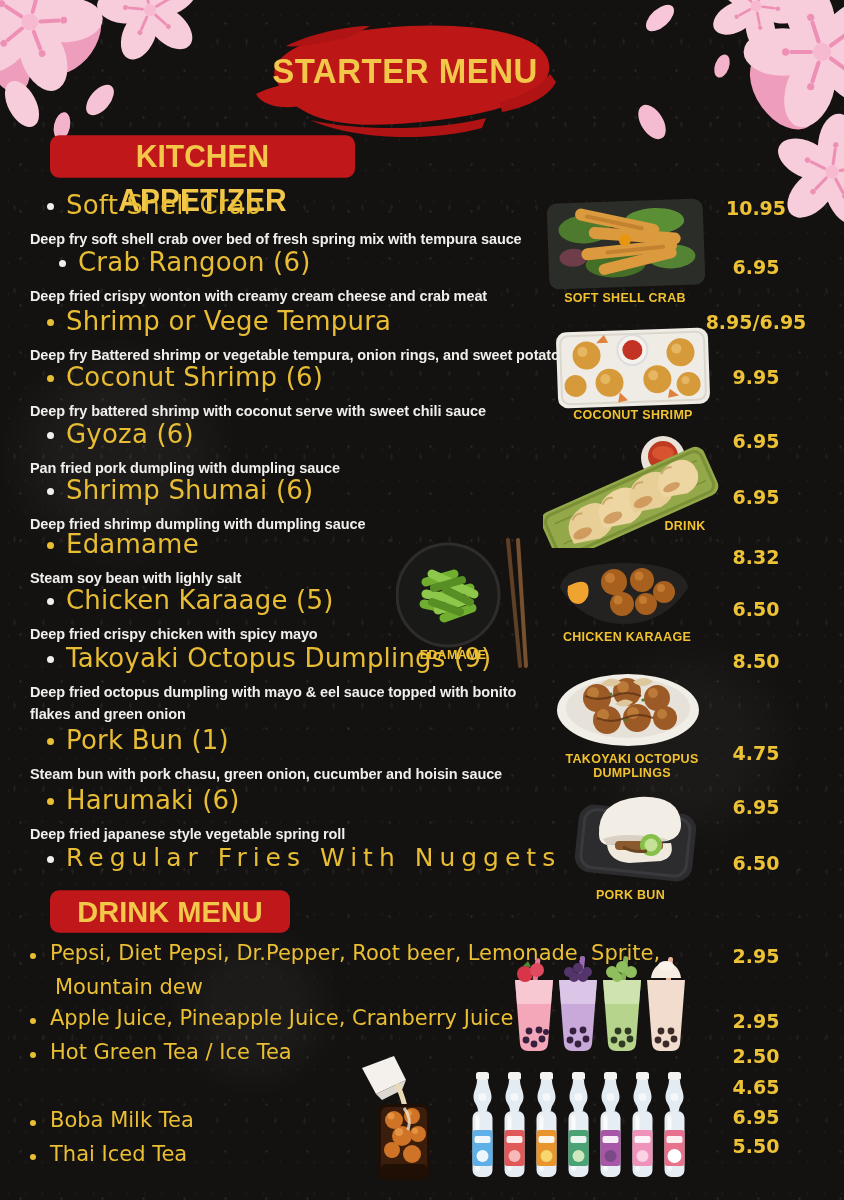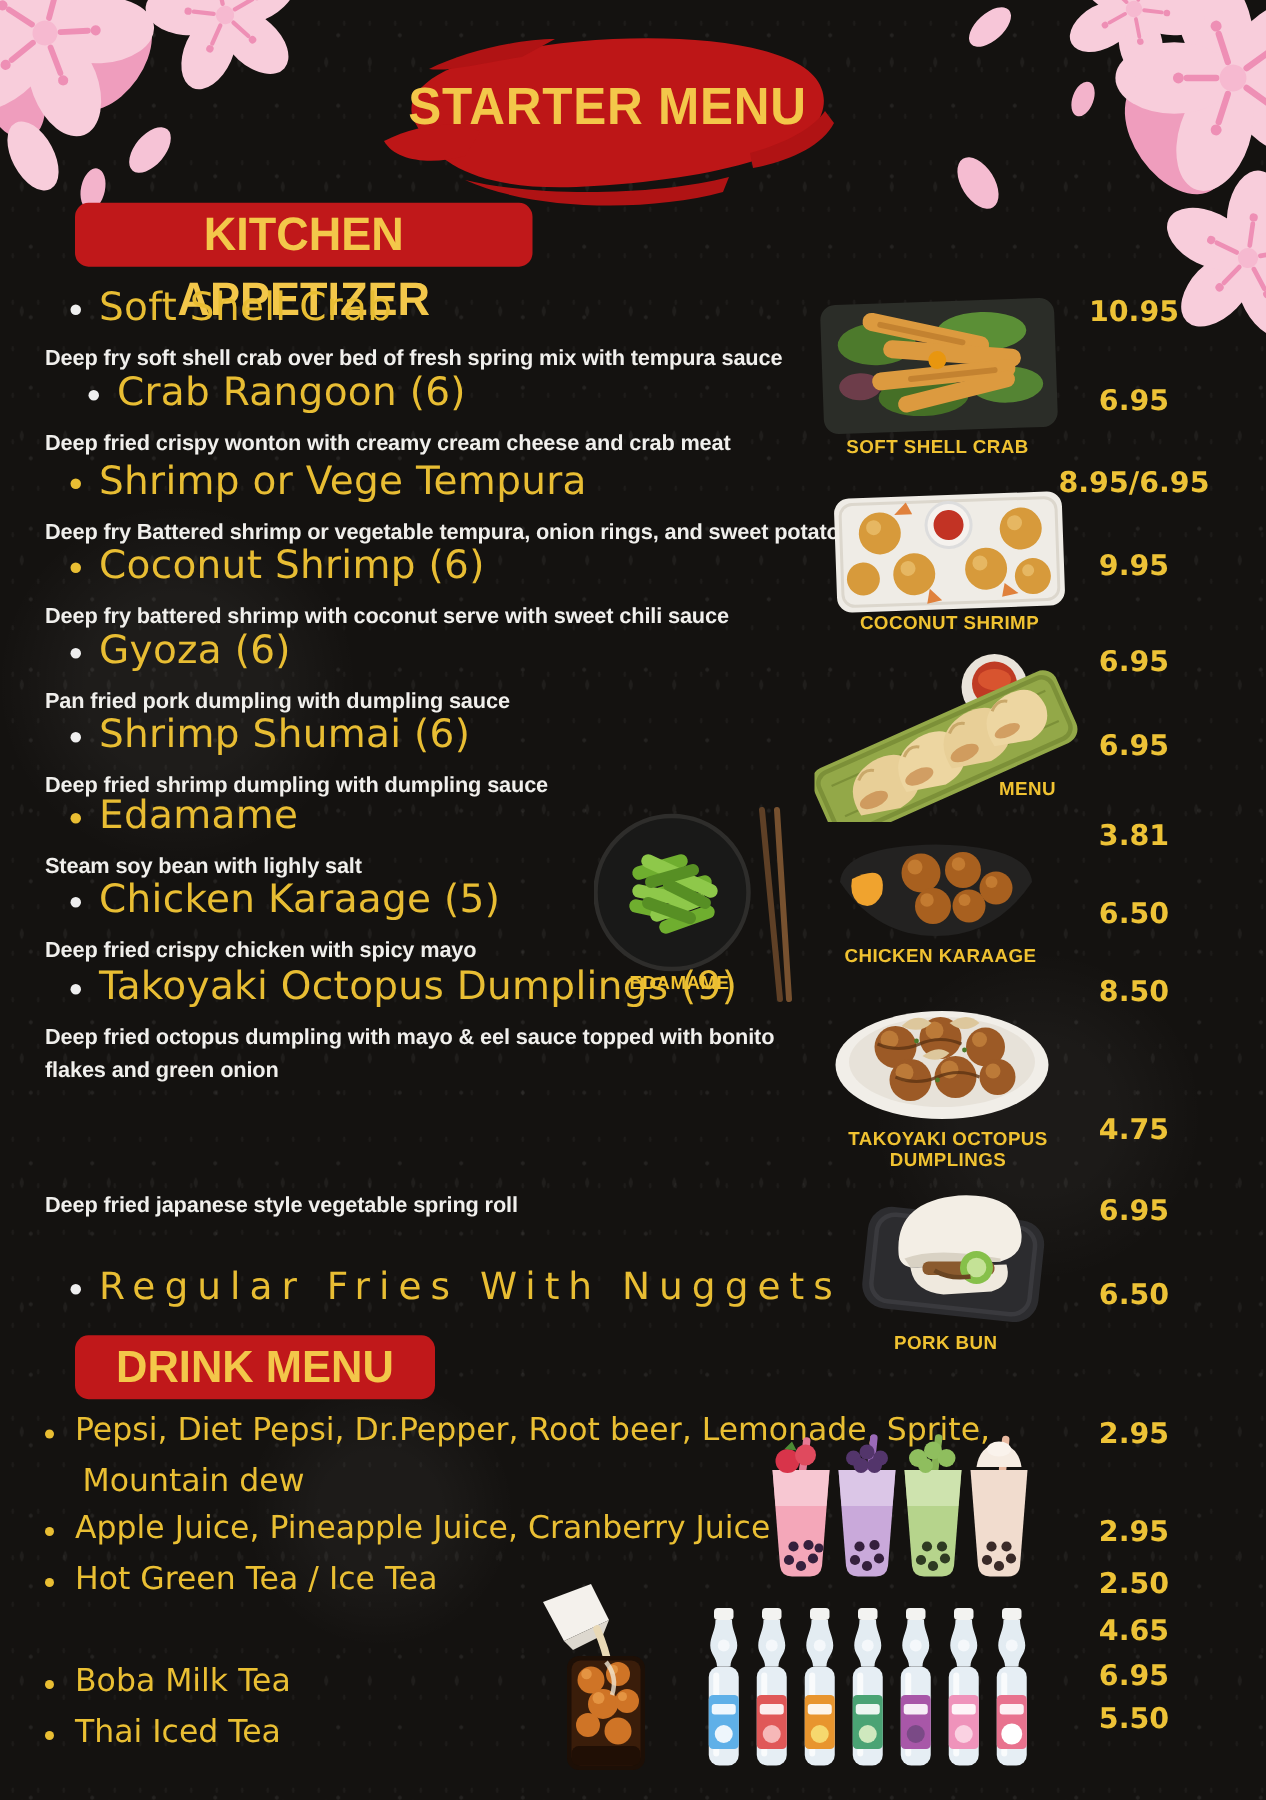--- a/index.html
+++ b/index.html
@@ -139,34 +139,39 @@
     <div class="ds">Steam soy bean with lighly salt</div>
   </div>
   <div class="abs mi t8">
     <div class="nrow"><span class="dot"></span><span class="nm">Chicken Karaage (5)</span></div>
     <div class="ds">Deep fried crispy chicken with spicy mayo</div>
   </div>
   <div class="abs mi t9">
     <div class="nrow"><span class="dot"></span><span class="nm">Takoyaki Octopus Dumplings (9)</span></div>
     <div class="ds" style="max-width:520px">Deep fried octopus dumpling with mayo &amp; eel sauce topped with bonito flakes and green onion</div>
   </div>
+  <div class="abs mi t10">
+    <div class="nrow"><span class="dot y"></span><span class="nm">Pork Bun (1)</span></div>
+    <div class="ds">Steam bun with pork chasu, green onion, cucumber and hoisin sauce</div>
+  </div>
   <div class="abs mi t11">
+    <div class="nrow"><span class="dot y"></span><span class="nm">Harumaki (6)</span></div>
     <div class="ds">Deep fried japanese style vegetable spring roll</div>
   </div>
   <div class="abs mi t12 fries">
     <div class="nrow"><span class="dot"></span><span class="nm">Regular Fries With Nuggets</span></div>
   </div>
 
   <div class="abs price p1">10.95</div>
   <div class="abs price p2">6.95</div>
   <div class="abs price p3">8.95/6.95</div>
   <div class="abs price p4">9.95</div>
   <div class="abs price p5">6.95</div>
   <div class="abs price p6">6.95</div>
-  <div class="abs price p7">3.81</div>
+  <div class="abs price p7">8.32</div>
   <div class="abs price p8">6.50</div>
   <div class="abs price p9">8.50</div>
   <div class="abs price p10">4.75</div>
   <div class="abs price p11">6.95</div>
   <div class="abs price p12">6.50</div>
 
   <svg class="abs" style="left:545px;top:198px" width="162" height="92">
     <g transform="rotate(-2 81 46)">
       <rect x="3" y="3" width="156" height="86" rx="10" fill="#2b2d28"></rect>
       <ellipse cx="40" cy="30" rx="26" ry="14" fill="#4d7a2c"></ellipse>
@@ -241,21 +246,21 @@
           </g>
         <g fill="#c07a3a" opacity=".6">
             <ellipse cx="30" cy="82" rx="10" ry="5"></ellipse>
             <ellipse cx="64" cy="80" rx="10" ry="5"></ellipse>
             <ellipse cx="98" cy="78" rx="10" ry="5"></ellipse>
             <ellipse cx="130" cy="76" rx="9" ry="4"></ellipse>
           </g>
       </g>
     </g>
   </svg>
-  <div class="abs plabel" style="left:630px;top:519px;width:110px">MENU</div>
+  <div class="abs plabel" style="left:630px;top:519px;width:110px">DRINK</div>
 
   <svg class="abs" style="left:396px;top:538px" width="140" height="140">
     <circle cx="52" cy="57" r="51" fill="#191918"></circle>
       <circle cx="52" cy="57" r="51" fill="none" stroke="#2e2d2b" stroke-width="3"></circle>
     <g stroke-linecap="round">
       <g stroke="#6fae2f" stroke-width="9">
           <line x1="30" y1="44" x2="58" y2="36"></line>
           <line x1="44" y1="58" x2="74" y2="50"></line>
           <line x1="28" y1="66" x2="56" y2="72"></line>
           <line x1="48" y1="80" x2="76" y2="70"></line>

